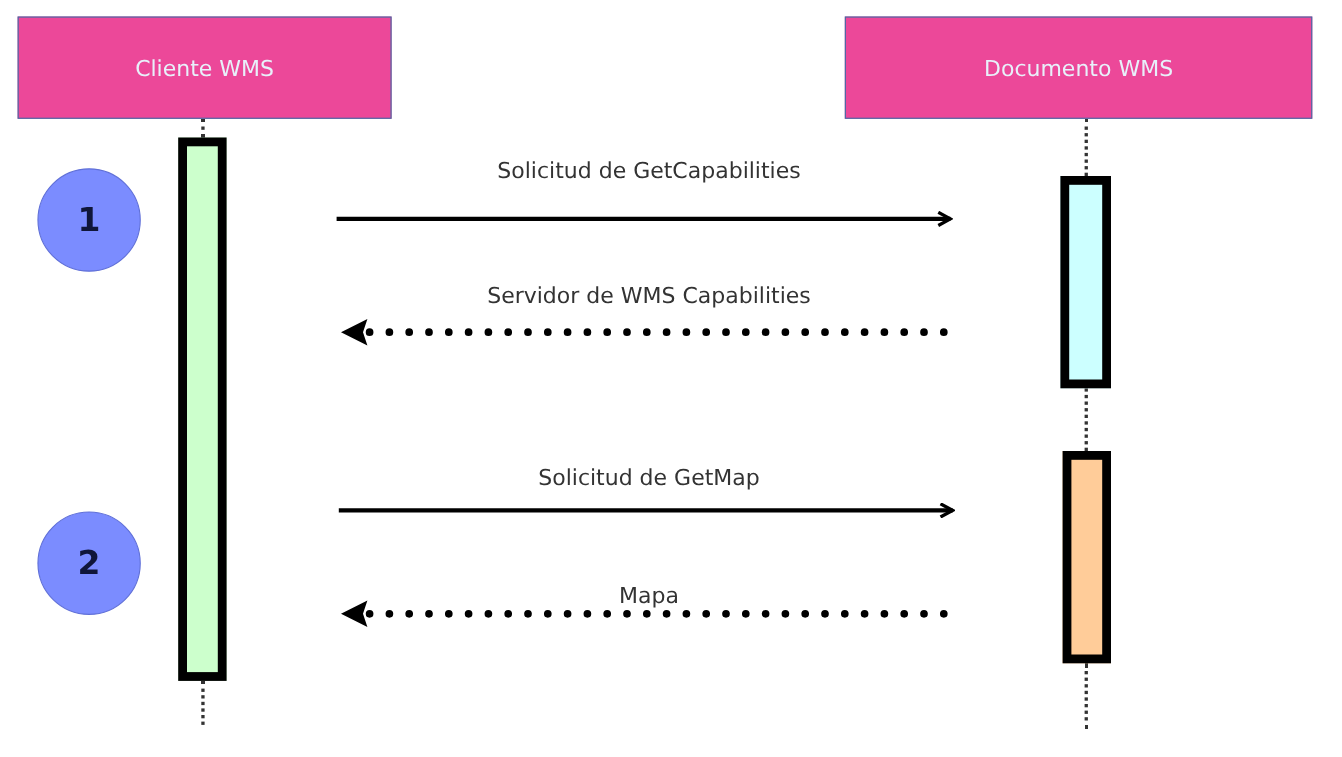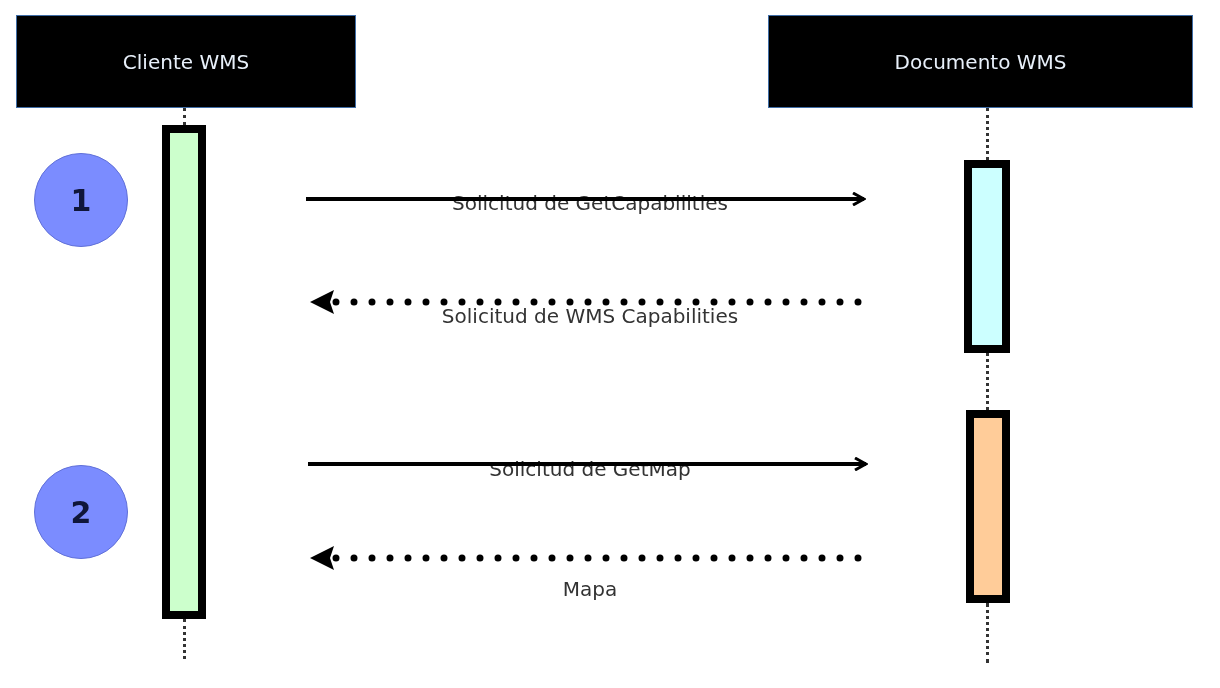--- a/index.html
+++ b/index.html
@@ -1,35 +1,35 @@
 <!DOCTYPE html>
 <html><head>
 <meta charset="utf-8">
 <style>
   html, body { margin: 0; padding: 0; background: #ffffff; }
   body { width: 1220px; height: 688px; position: relative; overflow: hidden;
          font-family: "DejaVu Sans", "Liberation Sans", sans-serif; }
-  .actor { position: absolute; background: #000000; border: 1px solid #3f6da6;
+  .actor { position: absolute; background: #ec4899; border: 1px solid #3f6da6;
            color: #e8f0fa; font-size: 20px; display: flex; align-items: center;
            justify-content: center; box-sizing: border-box; }
   #actor-client { left: 16px; top: 15px; width: 340px; height: 93px; }
   #actor-server { left: 768px; top: 15px; width: 425px; height: 93px; }
   .lifeline { position: absolute; width: 0; border-left: 3px dotted #333; }
   .activation { position: absolute; border: 8px solid #000; box-sizing: border-box; }
   #act-client { left: 162px; top: 125px; width: 44px; height: 494px; background: #ccffcc; }
   #act-server1 { left: 964px; top: 160px; width: 46px; height: 193px; background: #ccffff; }
   #act-server2 { left: 966px; top: 410px; width: 44px; height: 193px; background: #ffcc99; }
   .step { position: absolute; width: 94px; height: 94px; border-radius: 50%;
           background: #7b8cff; border: 1px solid #6070d8; display: flex;
           align-items: center; justify-content: center; font-weight: bold;
           font-size: 30px; color: #10163a; box-sizing: border-box; }
   #step-1 { left: 34px; top: 153px; }
   #step-2 { left: 34px; top: 465px; }
   .msg-label { position: absolute; font-size: 20px; color: #333; text-align: center;
-               width: 600px; left: 290px; margin-top: 48px; }
+               width: 600px; left: 290px; }
   svg.arrows { position: absolute; left: 0; top: 0; }
 </style>
 </head>
 <body>
 
 <div class="actor" id="actor-client">
   <span>Cliente WMS</span>
 </div>
 <div class="actor" id="actor-server">
   <span>Documento WMS</span>
@@ -46,22 +46,22 @@
 <div class="activation" id="act-server2"></div>
 
 <div class="step" id="step-1">
   <span>1</span>
 </div>
 <div class="step" id="step-2">
   <span>2</span>
 </div>
 
 <div class="msg-label" style="top:143px;">Solicitud de GetCapabilities</div>
-<div class="msg-label" style="top:256px;">Solicitud de WMS Capabilities</div>
-<div class="msg-label" style="top:409px;">Solicitud de GetMap</div>
+<div class="msg-label" style="top:256px;">Servidor de WMS Capabilities</div>
+<div class="msg-label" style="top:422px;">Solicitud de GetMap</div>
 <div class="msg-label" style="top:529px;">Mapa</div>
 
 <svg class="arrows" width="1220" height="688">
   <defs>
     <marker id="open-arrow" markerWidth="14" markerHeight="14" refX="12" refY="7" orient="auto" markerUnits="userSpaceOnUse">
       <path d="M1,1 L12,7 L1,13" fill="none" stroke="#000" stroke-width="3"></path>
     </marker>
   </defs>
   <line x1="306" y1="199" x2="864" y2="199" stroke="#000" stroke-width="4" marker-end="url(#open-arrow)"></line>
   <g>

